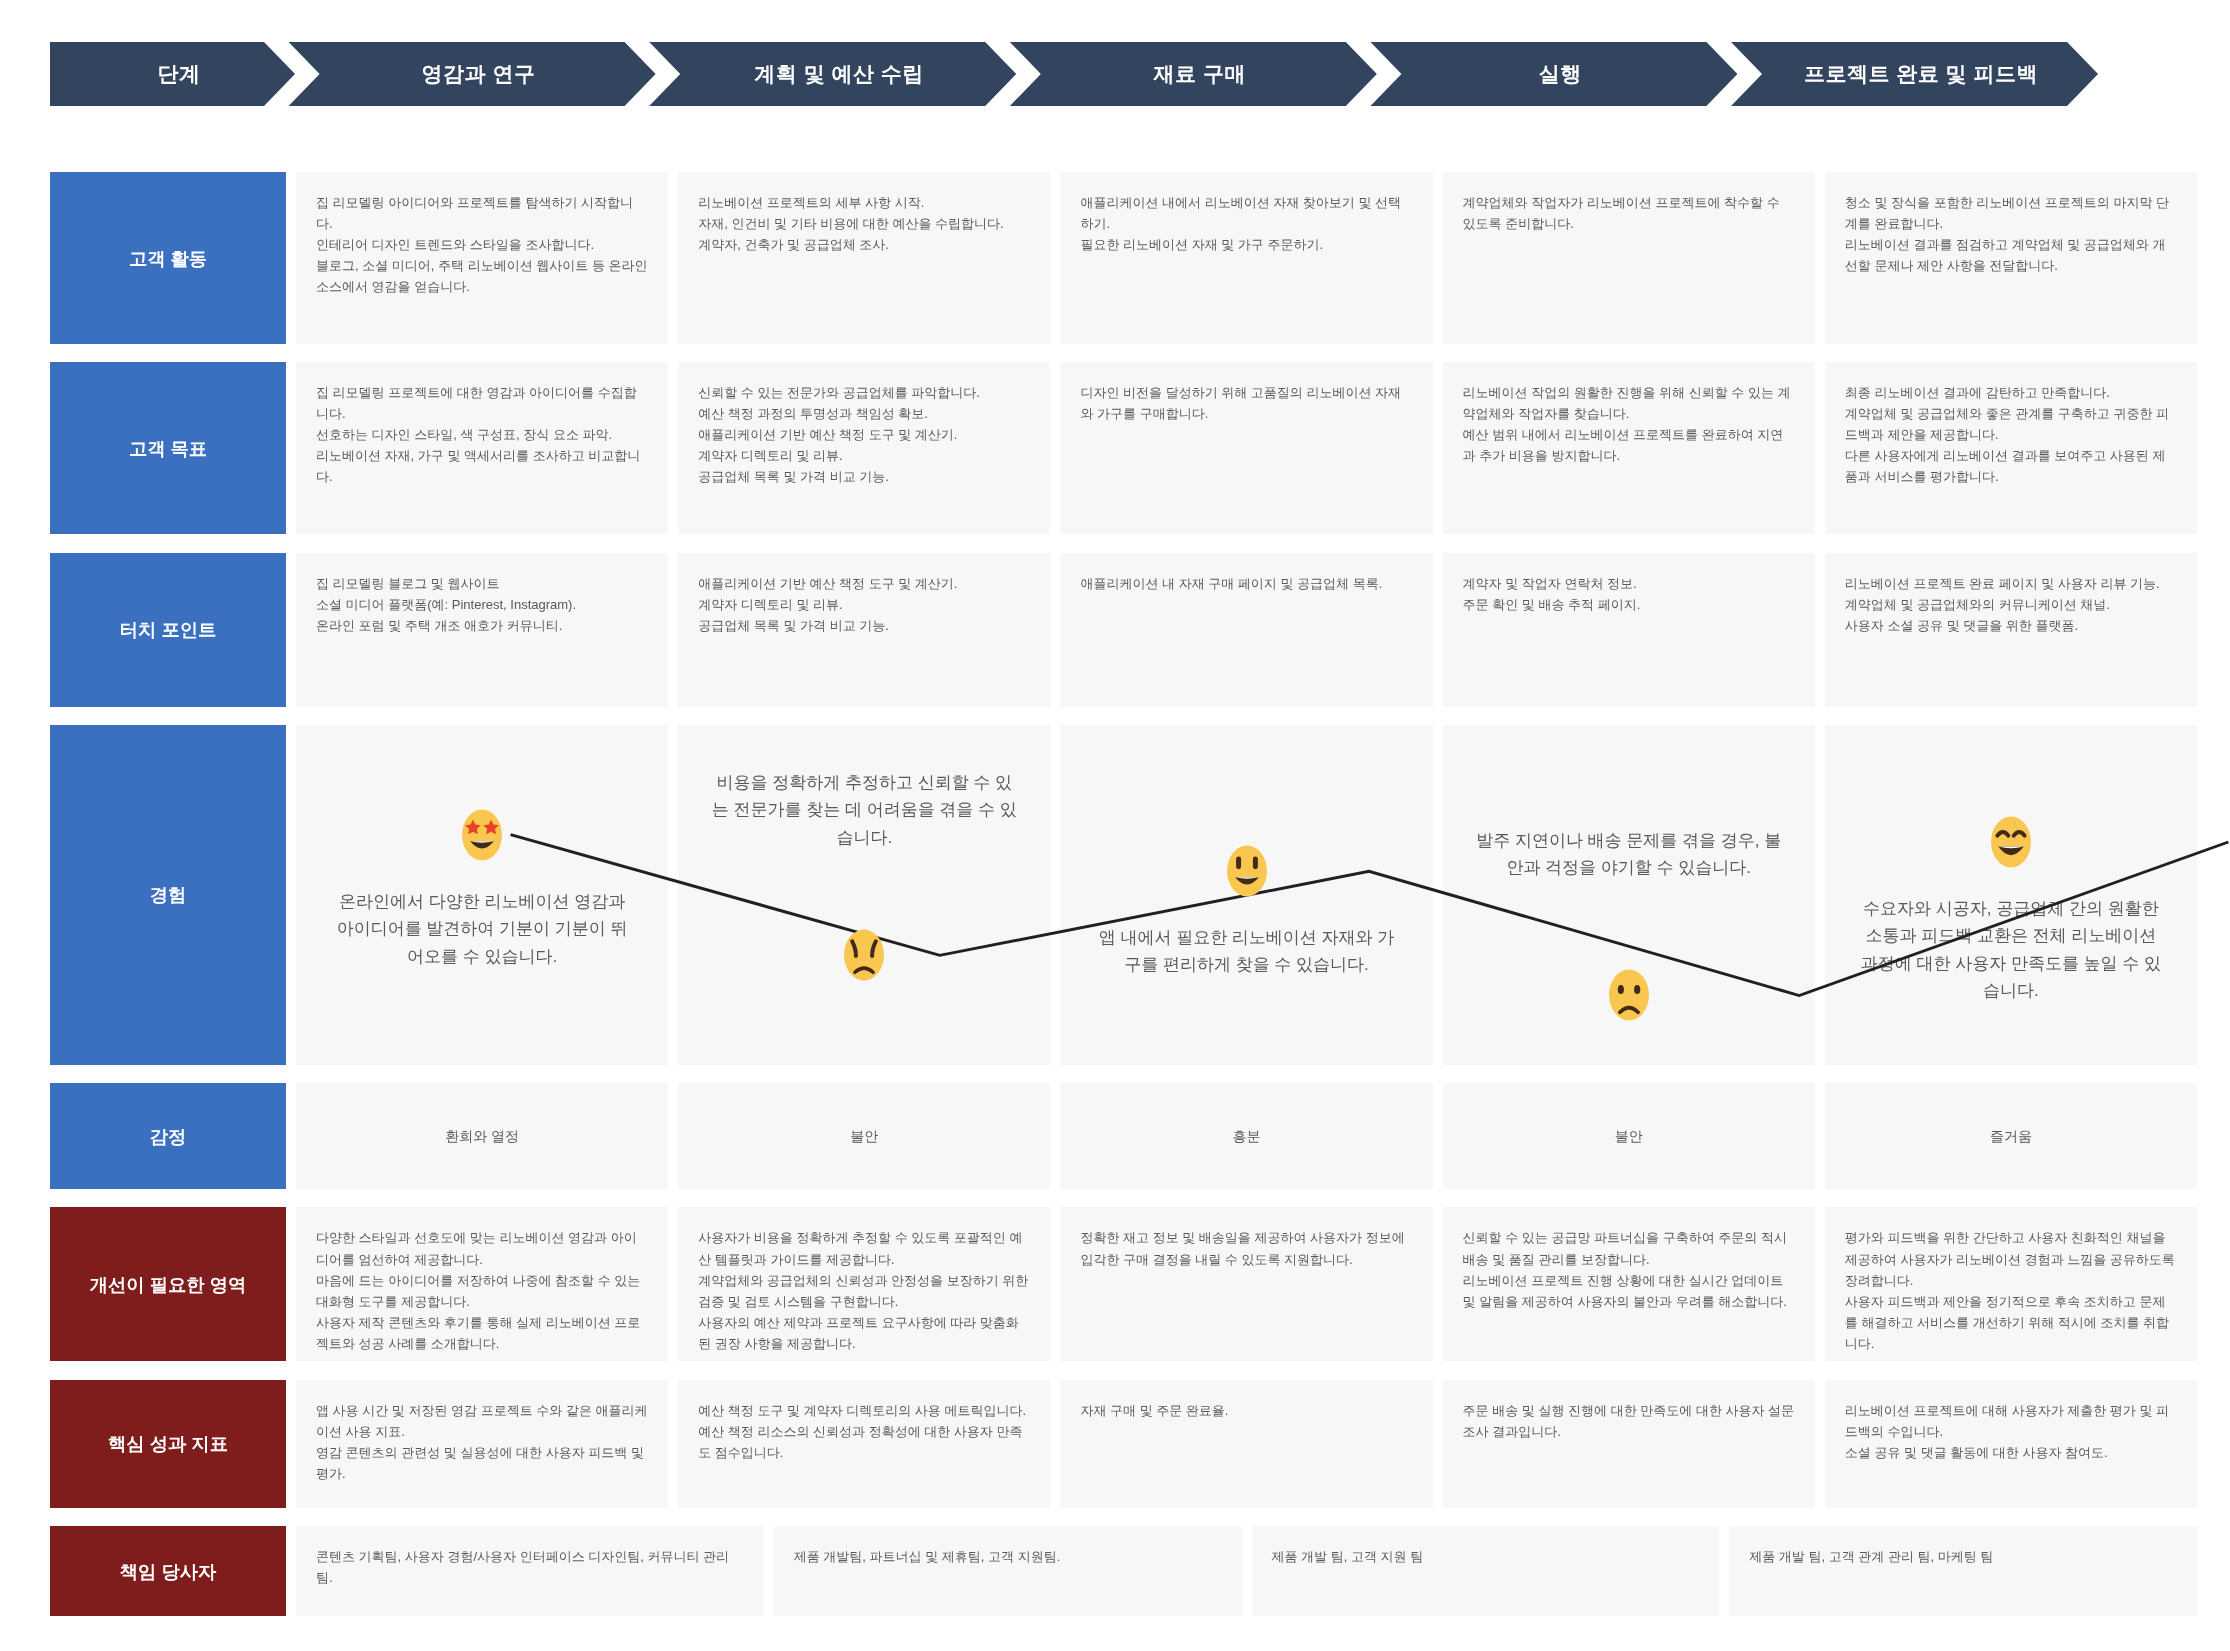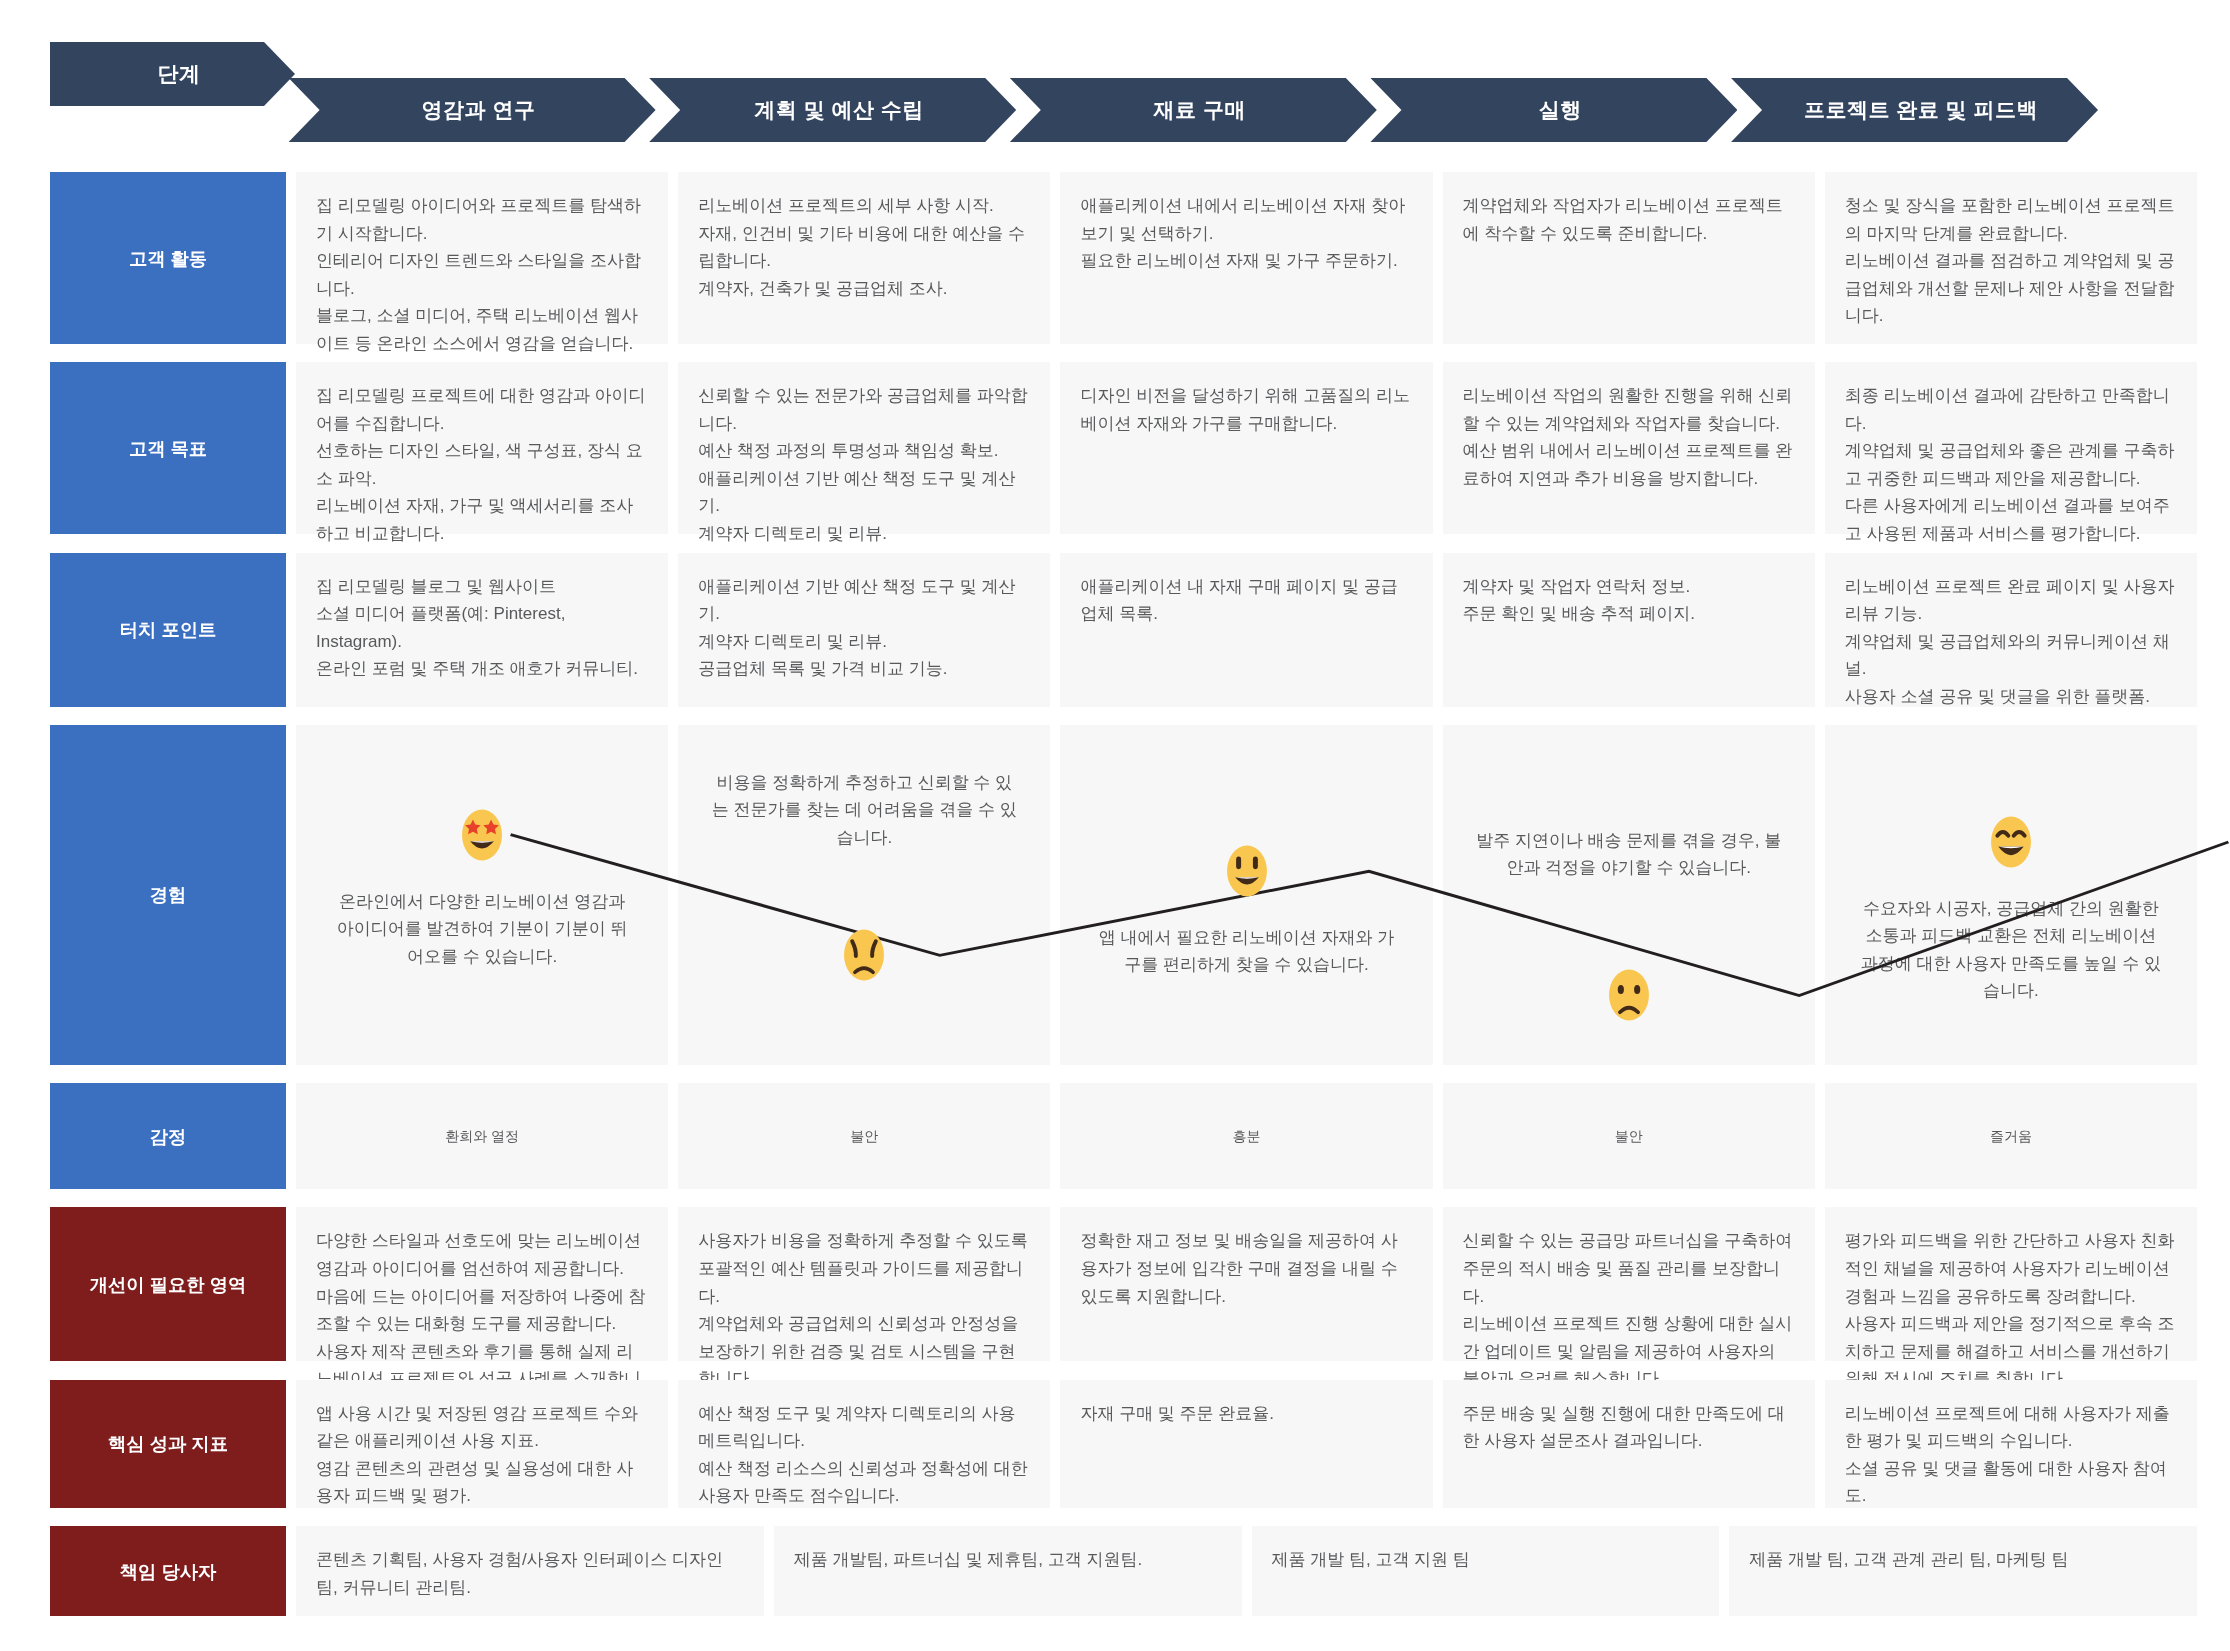--- a/index.html
+++ b/index.html
@@ -25,21 +25,20 @@
     color: #ffffff;
     font-size: 21px; font-weight: bold;
     letter-spacing: 0.5px;
     margin-right: 10px;
   }
   .chev-stage { width: 245px; clip-path: polygon(0 0, calc(100% - 31px) 0, 100% 50%, calc(100% - 31px) 100%, 0 100%); }
   .chev-mid {
     width: 367px;
     clip-path: polygon(0 0, calc(100% - 31px) 0, 100% 50%, calc(100% - 31px) 100%, 0 100%, 31px 50%);
     margin-left: -16.4px;
-    margin-top: 36px;
   }
   .chev-mid span, .chev-stage span { padding-left: 12.8px; }
 
   
   .grid {
     position: absolute; left: 50px; top: 172px;
     width: 2147px;
   }
   .row { display: flex; width: 2147px; margin-bottom: 18.3px; }
   .rowlabel {
@@ -48,21 +47,21 @@
     color: #ffffff; font-size: 18.3px; font-weight: bold;
     text-align: center; padding: 5.5px;
     margin-right: 10px;
   }
   .rowlabel.blue { background: #3b6fc0; }
   .rowlabel.gray { background: #7f1d1d; }
   .cell {
     flex: 1 1 0;
     background: #f7f7f7;
     padding: 20px 20px;
-    font-size: 17px;
+    font-size: 13px;
     line-height: 1.62;
     color: #58595b;
     margin-right: 10px;
     white-space: pre-line;
   }
   .cell:last-child { margin-right: 0; }
   .cell.center {
     display: flex; align-items: center; justify-content: center;
     text-align: center; font-size: 14px;
   }

